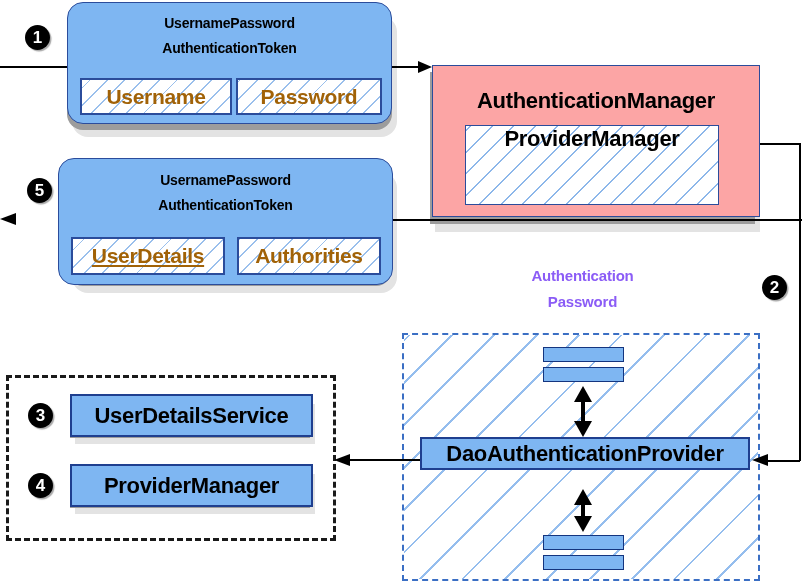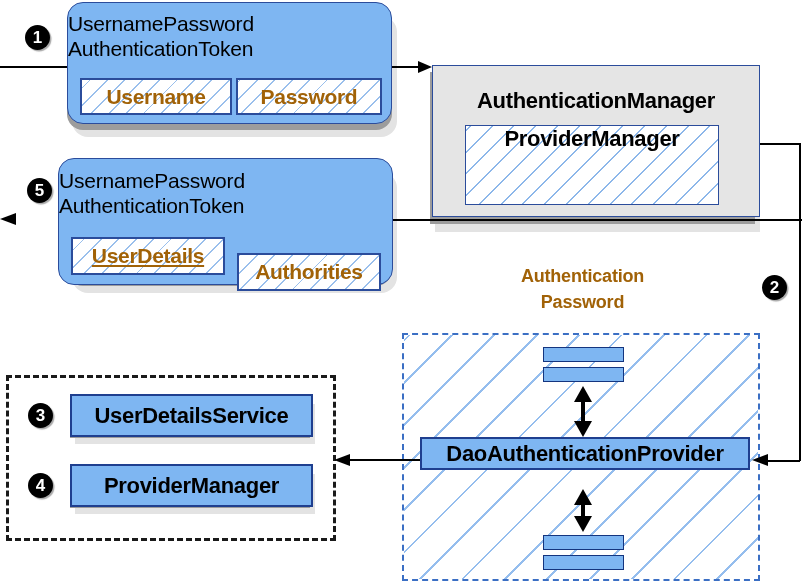--- a/index.html
+++ b/index.html
@@ -30,23 +30,24 @@
   
   .token {
     background: #7eb6f2;
     border: 1.5px solid #2b4c9b;
     border-radius: 16px;
     z-index: 5;
   }
   .token-title {
     position: absolute;
     left: 0; right: 0;
+    text-align: center;
     color: #000000;
-    font-weight: normal;
-    font-size: 21px;
+    font-weight: bold;
+    font-size: 14px;
     line-height: 25px;
     letter-spacing: -0.2px;
   }
   .token-slot {
     position: absolute;
     background: #ffffff;
     border: 2.5px solid #2b4c9b;
     display: flex;
     align-items: center;
     justify-content: center;
@@ -64,21 +65,21 @@
         rgba(120,170,230,0) 0px,
         rgba(120,170,230,0) 11px,
         rgba(120,170,230,0.75) 11px,
         rgba(120,170,230,0.75) 12.3px);
     pointer-events: none;
   }
   .token-slot span { position: relative; z-index: 2; }
 
   
   .mgr-box {
-    background: #e5e5e5;
+    background: #fca5a5;
     border: 1.5px solid #2b4c9b;
     z-index: 5;
   }
   .mgr-title {
     position: absolute;
     left: 0; right: 0;
     text-align: center;
     font-weight: bold;
     font-size: 22px;
     color: #000;
@@ -126,23 +127,23 @@
         -45deg,
         rgba(120,170,230,0) 0px,
         rgba(120,170,230,0) 28px,
         rgba(130,178,235,0.85) 28px,
         rgba(130,178,235,0.85) 30px);
   }
   .providers-label {
     position: absolute;
     text-align: center;
     font-weight: bold;
-    font-size: 18px;
+    font-size: 15px;
     line-height: 26px;
-    color: #a16207;
+    color: #8b5cf6;
     letter-spacing: -0.2px;
     z-index: 6;
   }
 
   
   .comp-box {
     background: #7eb6f2;
     border: 2px solid #1f3f8f;
     display: flex;
     align-items: center;
@@ -243,21 +244,21 @@
   <div class="abs shadow-dark" style="left:67px; top:168px; width:325px; height:118px; border-radius:16px;"></div>
 
   <div class="token abs" style="left:58px; top:158px; width:335px; height:127px;">
     <div class="token-title" style="top:9px;">UsernamePassword</div>
     <div class="token-title" style="top:34px;">AuthenticationToken</div>
 
     <div class="token-slot" style="left:12px; top:78px; width:150px; height:34px;text-decoration:underline;">
       <div class="hatchfill"></div>
       <span>UserDetails</span>
     </div>
-    <div class="token-slot" style="left:178px; top:94px; width:140px; height:34px;">
+    <div class="token-slot" style="left:178px; top:78px; width:140px; height:34px;">
       <div class="hatchfill"></div>
       <span>Authorities</span>
     </div>
   </div>
 
   <div class="bullet" style="left:27px; top:178px;">5</div>
 
   <div class="line line-h abs" style="left:392px; top:219px; width:410px;"></div>
 
   <div class="line line-h abs" style="left:760px; top:143px; width:41px;"></div>

